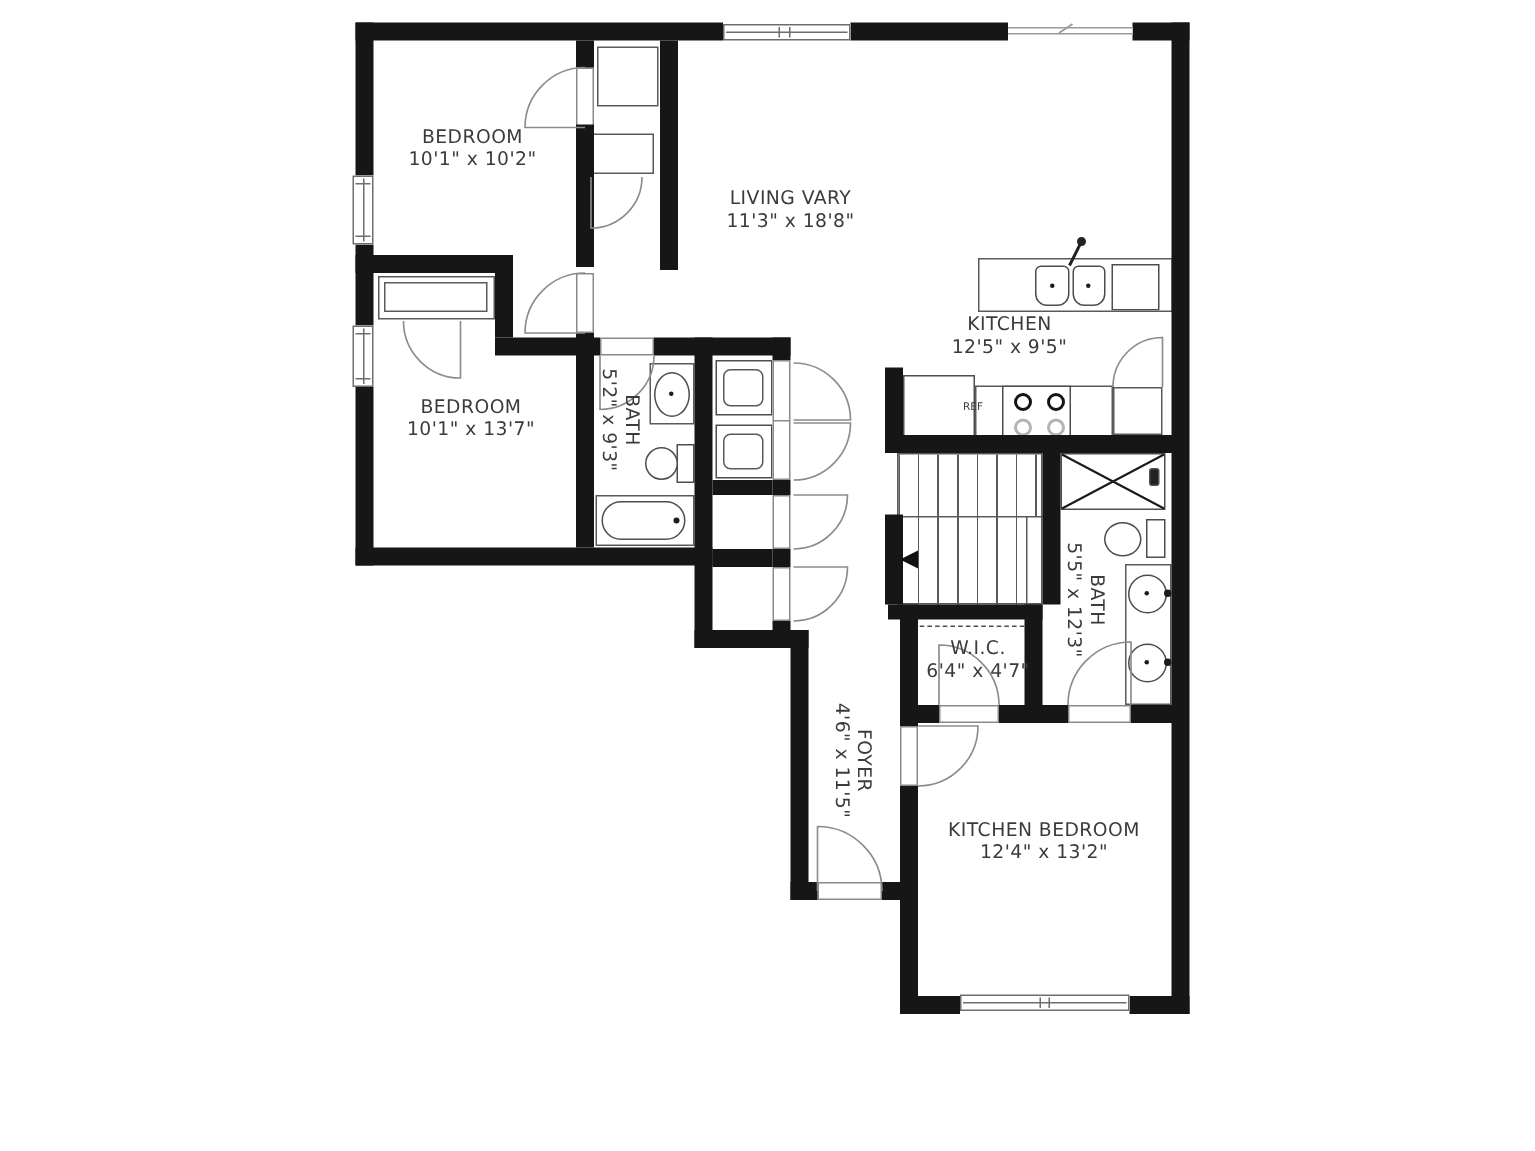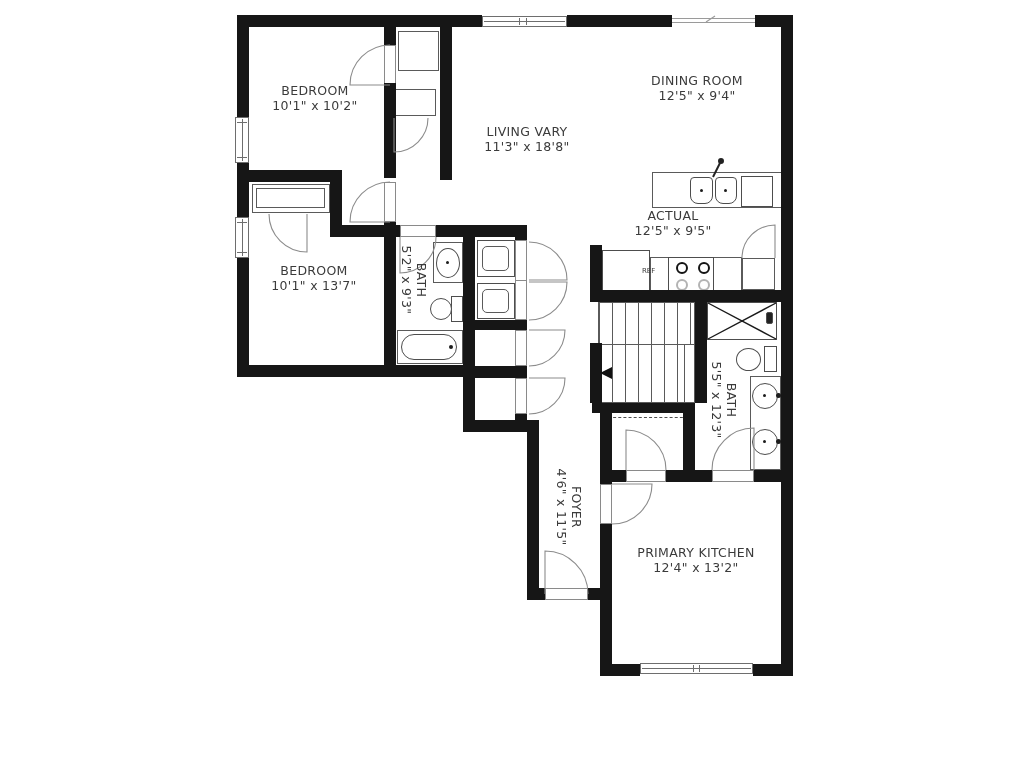--- a/index.html
+++ b/index.html
@@ -206,42 +206,42 @@
   </svg>
 
   <div class="lbl" style="left:235px;top:83px">
     <div>BEDROOM</div>
     <div>10'1" x 10'2"</div>
   </div>
   <div class="lbl" style="left:447px;top:124px">
     <div>LIVING VARY</div>
     <div>11'3" x 18'8"</div>
   </div>
-  <div class="lbl" style="left:617px;top:73px">
-    <div>DINING ROOM</div>
-    <div>12'5" x 9'4"</div>
-  </div>
   <div class="lbl" style="left:593px;top:208px">
-    <div>ACTUAL</div>
+    <div>KITCHEN</div>
     <div>12'5" x 9'5"</div>
   </div>
   <div class="lbl" style="left:234px;top:263px">
     <div>BEDROOM</div>
     <div>10'1" x 13'7"</div>
   </div>
   <div class="lbl rot" style="left:334px;top:265px">
     <div>BATH</div>
     <div>5'2" x 9'3"</div>
   </div>
   <div class="lbl rot" style="left:644px;top:385px">
     <div>BATH</div>
     <div>5'5" x 12'3"</div>
   </div>
+  <div class="lbl" style="left:572px;top:424px">
+    <div>W.I.C.</div>
+    <div>6'4" x 4'7"</div>
+  </div>
   <div class="lbl rot" style="left:489px;top:492px">
     <div>FOYER</div>
     <div>4'6" x 11'5"</div>
   </div>
   <div class="lbl" style="left:616px;top:545px">
-    <div>PRIMARY KITCHEN</div>
+    <div>KITCHEN BEDROOM</div>
     <div>12'4" x 13'2"</div>
   </div>
 
 </div>
 
 </body></html>

